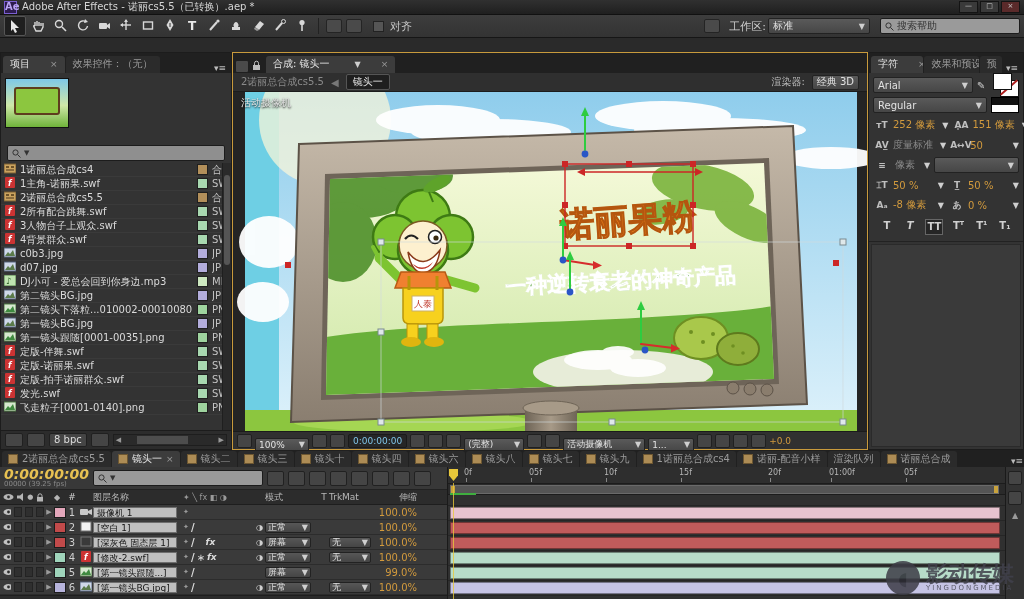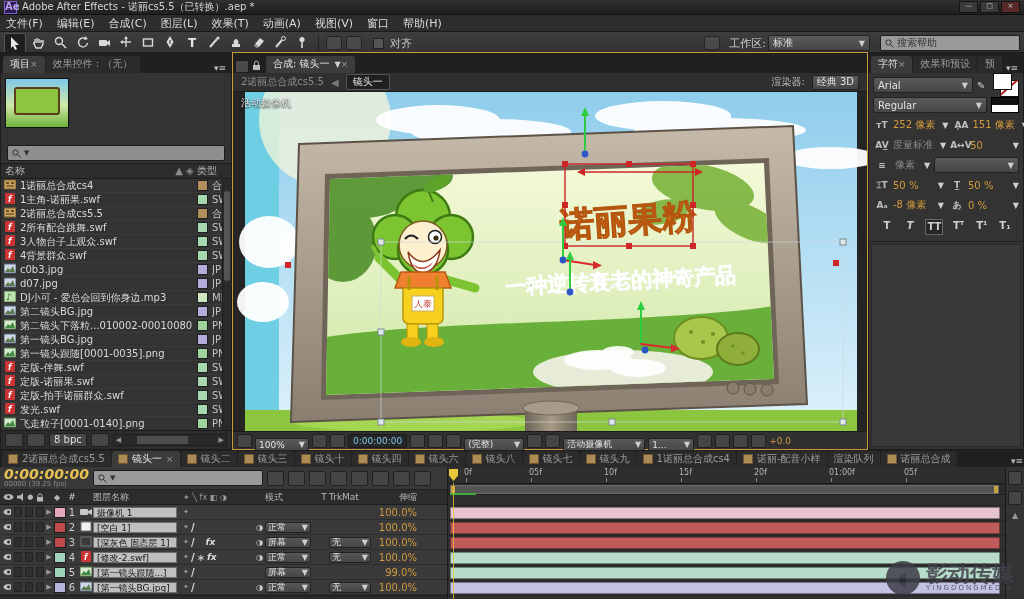--- a/index.html
+++ b/index.html
@@ -30,21 +30,21 @@
   .dd{background:linear-gradient(#5a5a5a,#464646);border:1px solid #222;border-radius:2px;color:#e2e2e2;
       display:inline-flex;align-items:center;padding:0 4px;height:14px;font-size:10px;white-space:nowrap;}
   .caret{margin-left:auto;padding-left:5px;color:#cfcfcf;font-size:8px;}
   .searchbox{display:flex;align-items:center;background:#9a9a9a;border:1px solid #1c1c1c;border-radius:2px;
              height:14px;padding:0 4px;color:#333;font-size:10px;gap:3px;}
   
   .main{position:absolute;top:52px;left:0;width:1024px;height:398px;display:flex;}
   .panel{background:#333;border:1px solid #1c1c1c;box-sizing:border-box;}
   .tabsrow{height:18px;background:#202020;display:flex;align-items:flex-end;padding:2px 2px 0 2px;gap:1px;}
   .tab{background:#2b2b2b;color:#9b9b9b;padding:1px 7px 2px 7px;border-radius:3px 3px 0 0;font-size:10px;
-       display:flex;align-items:center;gap:0;white-space:nowrap;overflow:hidden;}
+       display:flex;align-items:center;gap:20px;white-space:nowrap;overflow:hidden;}
   .tab.active{background:#3c3c3c;color:#e4e4e4;}
   .tab .x{color:#999;font-size:9px;}
   .pmenu{margin-left:auto;color:#bbb;font-size:9px;padding:0 3px;}
   
   .proj{width:232px;display:flex;flex-direction:column;}
   .proj-preview{height:60px;display:flex;padding:5px 4px;gap:7px;background:#333;}
   .thumb{width:62px;height:48px;border:1px solid #111;background:linear-gradient(#7ec8e8,#cfe8a8 55%,#6fb33a);position:relative;overflow:hidden;}
   .thumb:before{content:"";position:absolute;left:8px;top:8px;right:8px;bottom:12px;background:#8cc63f;border:2px solid #5e3d1e;border-radius:3px;}
   .proj-meta{font-size:10px;line-height:14px;color:#cfcfcf;padding-top:2px;}
   .proj-meta b{color:#e6e6e6;font-weight:bold;}
@@ -165,31 +165,20 @@
   <div class="titlebar">
     <span class="appicon">Ae</span>
     <span>Adobe After Effects - 诺丽cs5.5（已转换）.aep *</span>
     <span class="winbtns">
       <span class="winbtn">—</span>
       <span class="winbtn">□</span>
       <span class="winbtn close">×</span>
     </span>
   </div>
 
-  <div class="menubar" id="menubar">
-      <span class="menu-item">文件(F)</span>
-      <span class="menu-item">编辑(E)</span>
-      <span class="menu-item">合成(C)</span>
-      <span class="menu-item">图层(L)</span>
-      <span class="menu-item">效果(T)</span>
-      <span class="menu-item">动画(A)</span>
-      <span class="menu-item">视图(V)</span>
-      <span class="menu-item">窗口</span>
-      <span class="menu-item">帮助(H)</span>
-    </div>
 
   <div class="toolbar">
     <span id="tools" style="display:flex;gap:2px;">
         <span class="tool active">
           <svg width="13" height="13">
             <polygon points="2,0 10,8 6,8 8,12 6,13 4,9 2,11" fill="#e8e8e8"></polygon>
           </svg>
         </span>
         <span class="tool">
           <svg width="13" height="13">
@@ -307,24 +296,20 @@
         <span class="thumb"></span>
       </div>
       <div class="proj-search">
         <span class="searchbox">
           <svg width="9" height="9">
               <circle cx="3.5" cy="3.5" r="2.6" fill="none" stroke="#333"></circle>
               <line x1="5.5" y1="5.5" x2="8.5" y2="8.5" stroke="#333"></line>
             </svg>
           <span style="font-size:7px">▼</span>
         </span>
-      </div>
-      <div class="proj-cols">
-        <span>名称</span>
-        <span class="c-type"><span style="color:#8a8a8a">▲ ◈ </span><span>类型</span></span>
       </div>
       <div class="proj-list" id="projlist">
         <div class="vsb">
             <span class="th"></span>
           </div>
       <div class="proj-row">
             <span><svg width="12" height="11">
                 <rect x="0" y="1" width="12" height="9" fill="#caa35f" stroke="#7a5f33"></rect>
                 <rect x="2" y="3" width="3" height="2" fill="#6e5329"></rect>
                 <rect x="7" y="3" width="3" height="2" fill="#6e5329"></rect>
@@ -1182,21 +1167,21 @@
         </div>
       <div class="tl-bottom"></div>
     </div>
     <div class="tl-right">
       <div class="ruler" id="ruler">
         <span class="playhead"></span>
       <span class="tick" style="left: 16px;">0f</span>
           <span class="tick" style="left: 81px;">05f</span>
           <span class="tick" style="left: 156px;">10f</span>
           <span class="tick" style="left: 231px;">15f</span>
-          <span class="tick" style="left: 306px;">20f</span>
+          <span class="tick" style="left: 320px;">20f</span>
           <span class="tick" style="left: 381px;">01:00f</span>
           <span class="tick" style="left: 456px;">05f</span>
         </div>
       <div class="workarea">
         <span class="wa-bar"></span>
         <span class="greenline"></span>
       </div>
       <div class="tl-spacer"></div>
       <div id="bars">
           <div class="bar-row">

